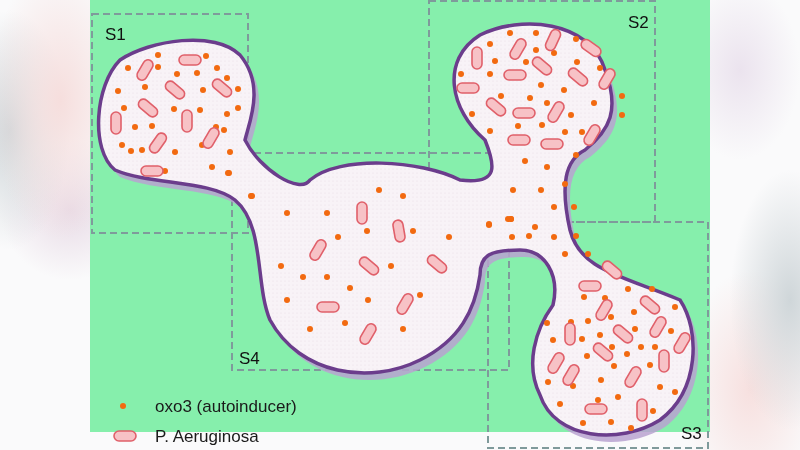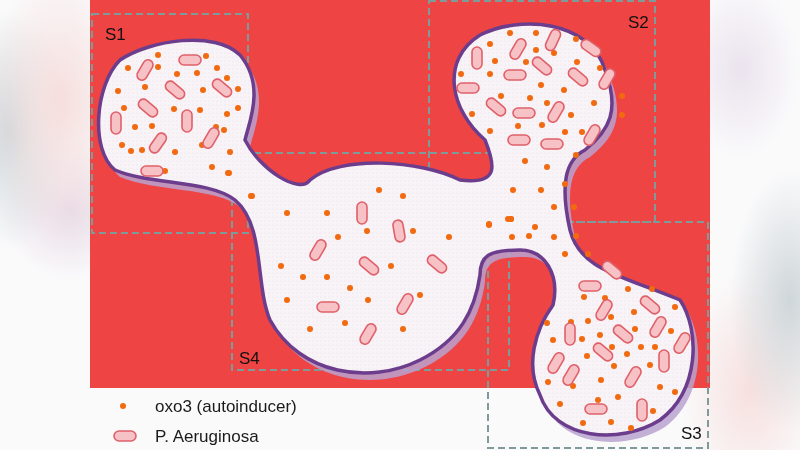--- a/index.html
+++ b/index.html
@@ -7,21 +7,21 @@
   .backdrop { position:absolute; inset:0;
     background:
       radial-gradient(ellipse 70px 140px at 60px 100px, #f6dedd 0%, rgba(246,222,221,0) 100%),
       radial-gradient(ellipse 60px 120px at 10px 130px, #cfd6d9 0%, rgba(207,214,217,0) 100%),
       radial-gradient(ellipse 70px 70px at 70px 210px, #e8dbe6 0%, rgba(232,219,230,0) 100%),
       radial-gradient(ellipse 60px 130px at 790px 300px, #cfd6d9 0%, rgba(207,214,217,0) 100%),
       radial-gradient(ellipse 70px 120px at 750px 390px, #f7e0df 0%, rgba(247,224,223,0) 100%),
       radial-gradient(ellipse 60px 90px at 740px 70px, #ebe3ee 0%, rgba(235,227,238,0) 100%),
       #fafafb;
   }
-  .slide { position:absolute; left:90px; top:0; width:620px; height:388px; background:#ef4444; }
+  .slide { position:absolute; left:90px; top:0; width:620px; height:432px; background:#86efac; }
   svg { position:absolute; left:0; top:0; }
   .label { font-family:"Liberation Sans", sans-serif; font-size:17px; fill:#111; }
   .legend-text { font-family:"Liberation Sans", sans-serif; font-size:17px; fill:#1a1a1a; }
 </style>
 </head>
 <body>
 
 <div class="backdrop"></div>
 
 <div class="slide">

